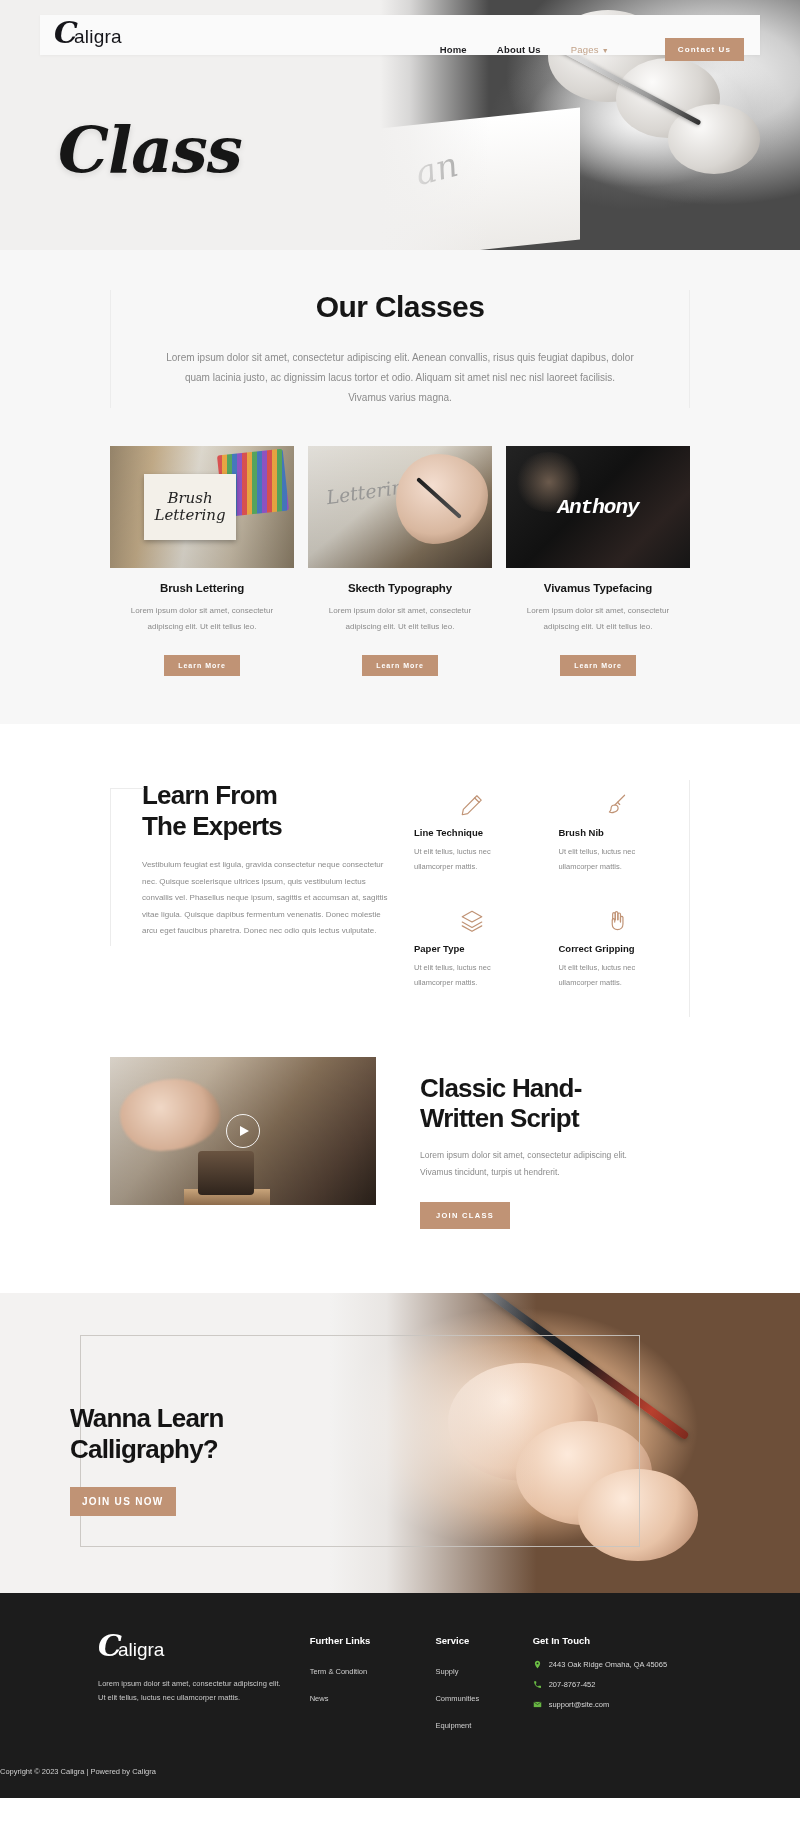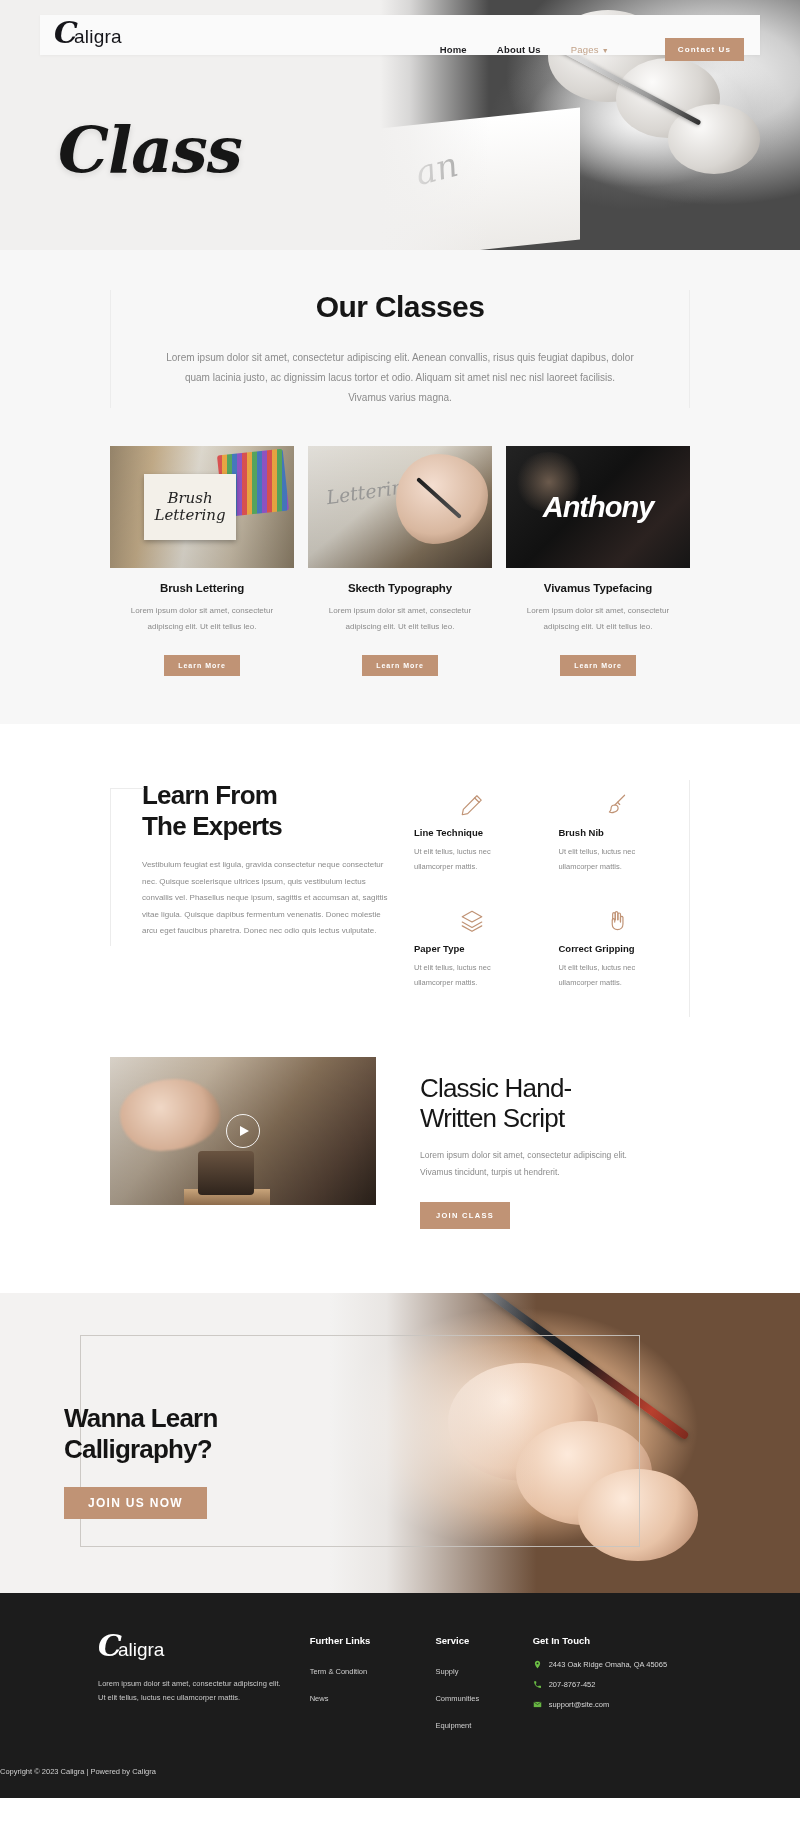--- a/index.html
+++ b/index.html
@@ -146,22 +146,22 @@
   .img-sketch .script{
     position:absolute; left:18px; top:34px;
     font-family:"DejaVu Serif",serif; font-style:italic; font-size:19px; color:#8e8e8e; opacity:.85;
     transform:rotate(-8deg);
   }
   .img-digital{
     background:linear-gradient(135deg,#232323 0%, #111 45%, #2b2220 75%, #151515 100%);
   }
   .img-digital .word{
     position:absolute; inset:0; display:flex; align-items:center; justify-content:center;
-    font-family:Liberation Sans, sans-serif; font-style:italic; font-weight:700;
-    font-size:29px; color:#fff; letter-spacing:-1px;
+    font-family:Liberation Mono, monospace; font-style:italic; font-weight:700;
+    font-size:21px; color:#fff; letter-spacing:-1px;
   }
   .img-digital .glow{
     position:absolute; left:8px; top:6px; width:70px; height:60px; border-radius:50%;
     background:radial-gradient(circle,#6b5a4c 0%, rgba(40,34,30,0) 70%);
   }
   .card-title {
     text-align:center; font-size:11.5px; font-weight:700; color:#161616;
     margin-top:14px; letter-spacing:-.1px;
   }
   .card-text {
@@ -230,21 +230,21 @@
     border:1.5px solid rgba(255,255,255,.9);
     display:flex; align-items:center; justify-content:center;
     cursor:pointer;
   }
   .play i {
     display:block; width:0; height:0;
     border-left:9px solid #fff; border-top:5.5px solid transparent; border-bottom:5.5px solid transparent;
     margin-left:3px;
   }
   .script-right { flex:1; padding-top:16px; }
-  .script-title { font-size:26px; font-weight:400; line-height:1.16; letter-spacing:-.8px; color:#161616; }
+  .script-title { font-size:26px; font-weight:700; line-height:1.16; letter-spacing:-.8px; color:#161616; }
   .script-text { margin-top:14px; font-size:8.5px; line-height:2.05; color:#8b8b8b; max-width:235px; }
   .btn-join {
     margin-top:20px; background:#c09375; color:#fff; border:none;
     font-size:7.5px; font-weight:700; letter-spacing:1.3px; padding:9px 16px; cursor:pointer;
   }
 
   
   .cta {
     position:relative; height:300px; background:#f3f2f1; overflow:hidden;
   }
@@ -268,25 +268,25 @@
   .cta-photo .f2{ width:136px;height:104px; top:128px; left:186px; }
   .cta-photo .f3{ width:120px;height:92px; top:176px; left:248px; }
   .cta-photo .fade{
     position:absolute; inset:0;
     background:linear-gradient(90deg,#f3f2f1 0%, rgba(243,242,241,.92) 12%, rgba(243,242,241,0) 44%);
   }
   .cta-frame {
     position:absolute; left:80px; top:42px; width:560px; height:212px;
     border:1px solid rgba(200,196,192,.9); z-index:3; pointer-events:none;
   }
-  .cta-content { position:absolute; left:64px; top:110px; z-index:4; }
+  .cta-content { position:absolute; left:70px; top:110px; z-index:4; }
   .cta-title { font-size:26px; font-weight:700; line-height:1.2; letter-spacing:-.8px; color:#141414; }
   .btn-joinus {
     margin-top:22px; background:#c09375; color:#fff; border:none;
-    font-size:12px; font-weight:700; letter-spacing:1.3px; padding:9px 24px; cursor:pointer;
+    font-size:10px; font-weight:700; letter-spacing:1.3px; padding:9px 12px; cursor:pointer;
   }
 
   
   .footer { background:#1c1c1c; color:#e8e8e8; padding:42px 0 22px; }
   .footer-inner { width:620px; margin:0 auto; display:flex; }
   .f-brand { width:230px; padding-left:8px; }
   .f-logo { display:flex; align-items:baseline; color:#fff; }
   .f-logo .mark { font-family:"DejaVu Serif",serif; font-style:italic; font-weight:700; font-size:30px; line-height:.7; margin-right:-4px; }
   .f-logo .rest { font-size:19px; }
   .f-desc { margin-top:16px; font-size:7.5px; line-height:1.95; color:#c9c9c9; max-width:190px; }

